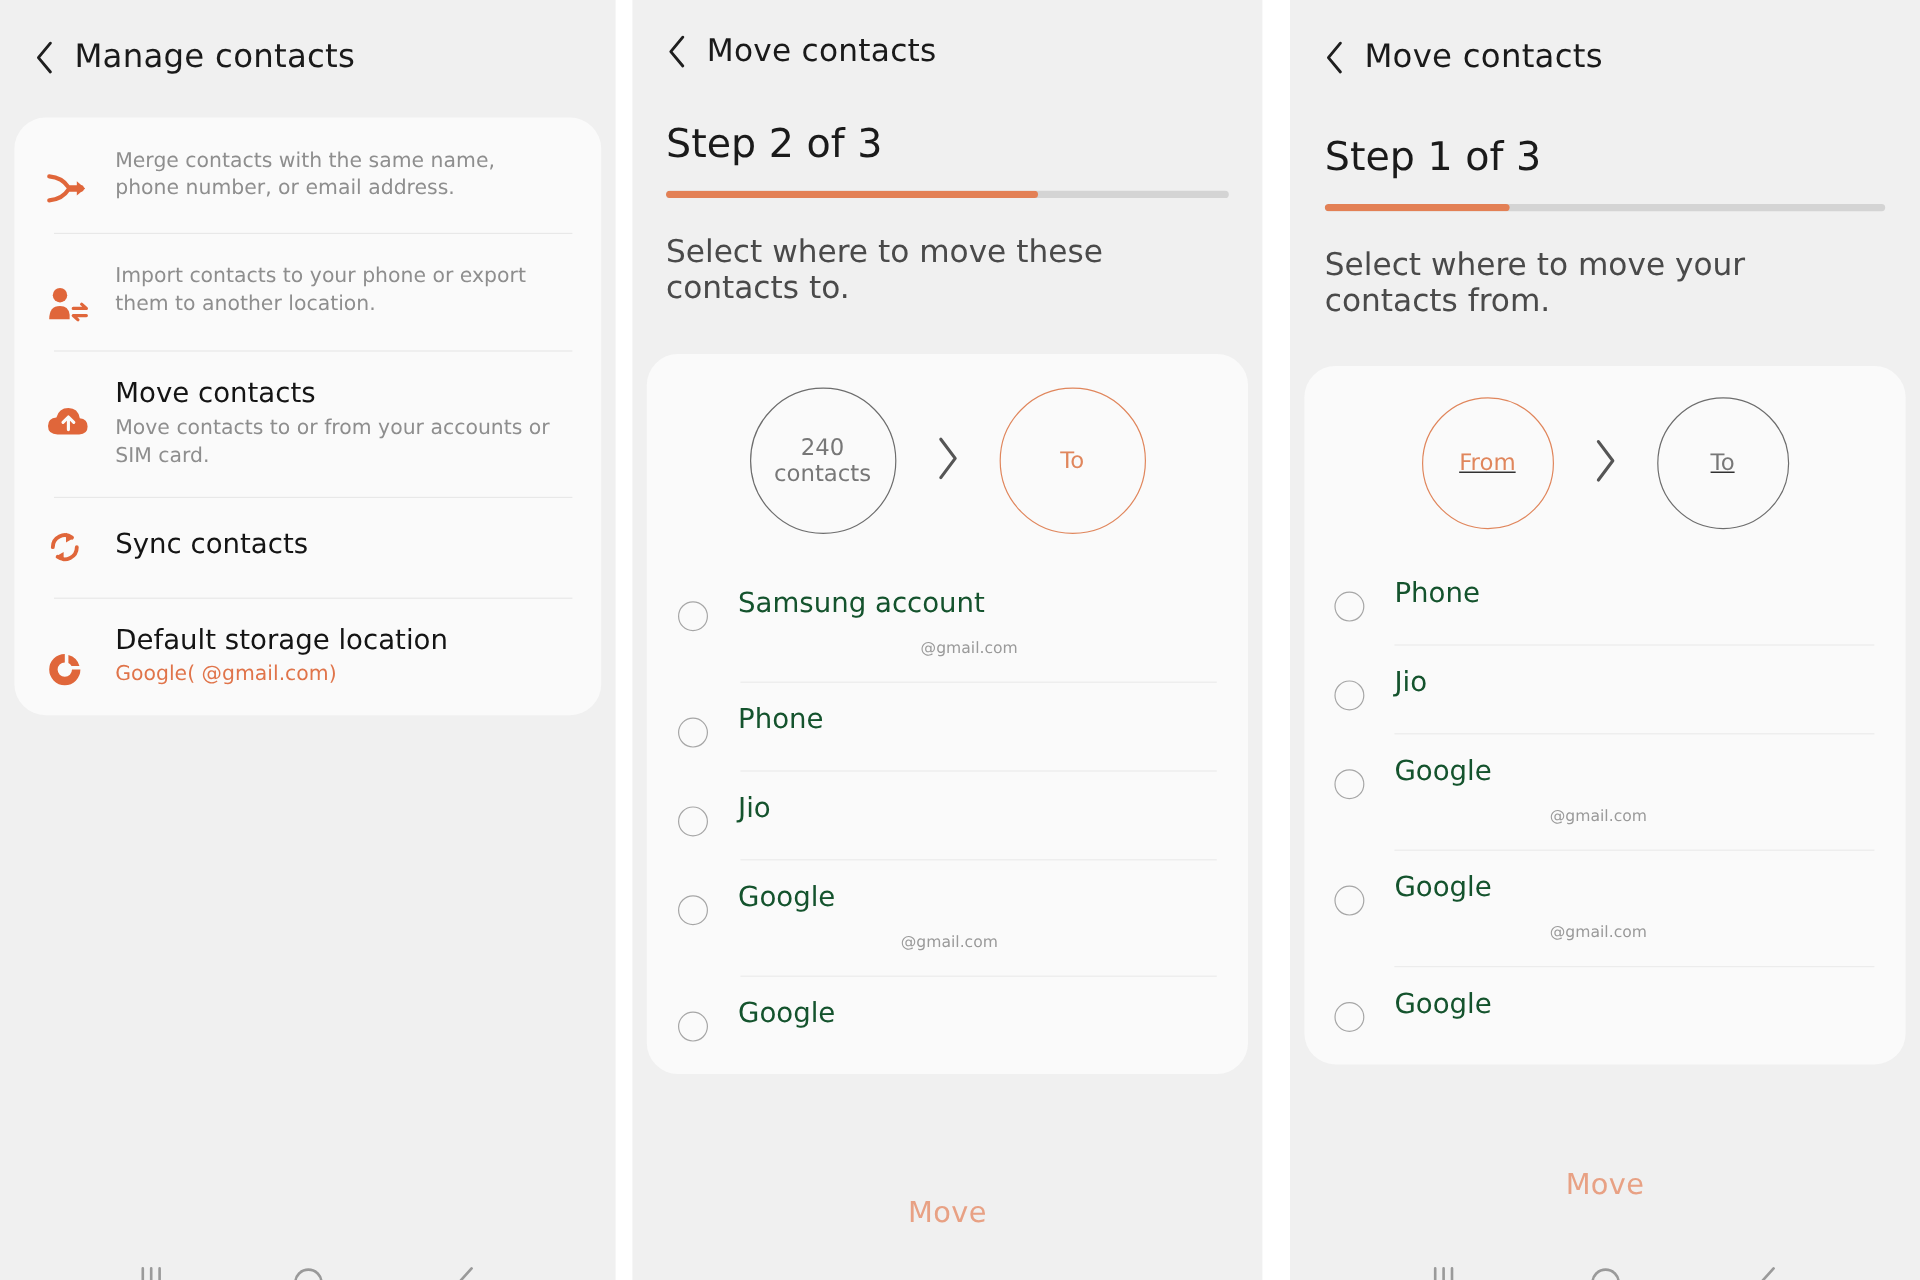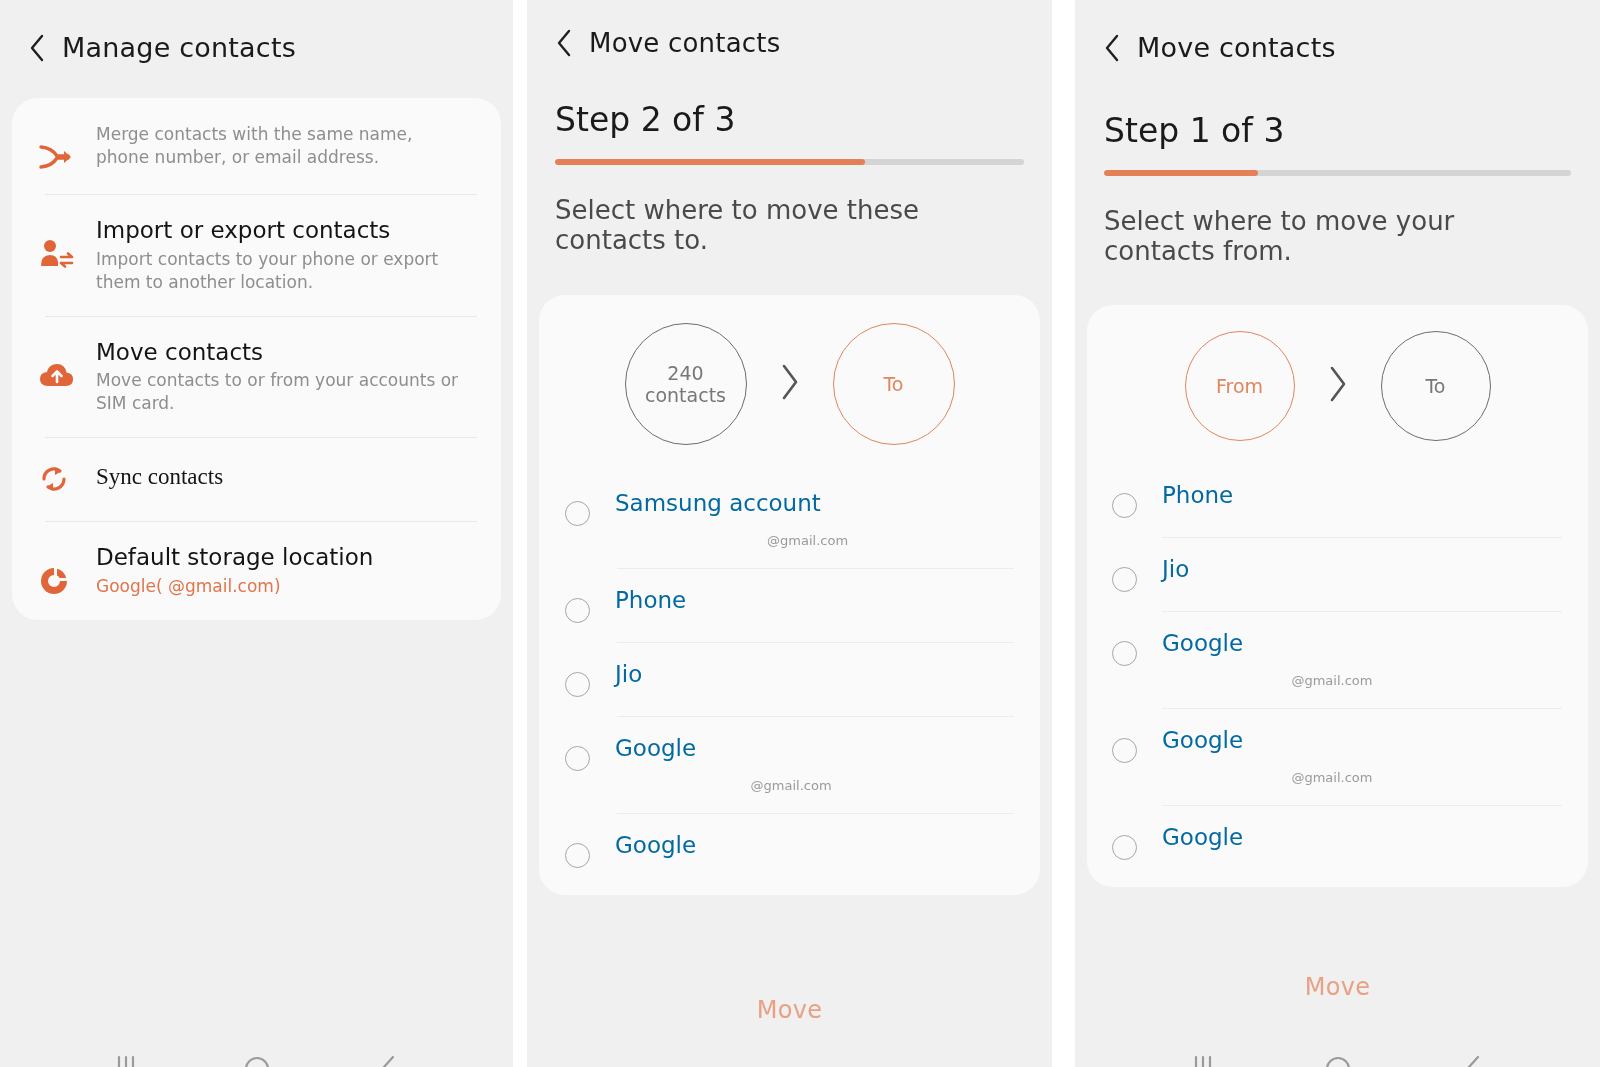--- a/index.html
+++ b/index.html
@@ -91,21 +91,21 @@
   .setting-sub {
     font-size: 17px;
     color: #8e8e8e;
     line-height: 1.35;
     margin-top: 3px;
   }
   .setting-sub.accent { color: #e0744a; }
   .row-tall .setting-icon { padding-top: 22px; }
   .row-single { padding-top: 26px; padding-bottom: 26px; }
   .row-single .setting-icon { padding-top: 0; align-items: center; }
-  .row-single .setting-texts { display: flex; align-items: flex-start; font-family: Liberation Serif, serif; }
+  .row-single .setting-texts { display: flex; align-items: flex-start; }
 
   
   .wiz-head { padding: 0 28px; }
   .p3 .wiz-head { padding: 0 29px; }
   .step-title {
     font-size: 33px;
     color: #1a1a1a;
     margin-top: 16px;
   }
   .p2 .step-title { margin-top: 14px; }
@@ -136,21 +136,21 @@
   }
   .p3 .wiz-card { margin-top: 39px; }
 
   .circles {
     display: flex;
     align-items: center;
     justify-content: center;
     gap: 30px;
     padding: 28px 0 26px 0;
   }
-  .p3 .circles { padding: 26px 0 22px 0; }
+  .p3 .circles { padding: 26px 0 22px 0; text-decoration: underline; }
   .bubble {
     width: 122px; height: 122px;
     border-radius: 50%;
     border: 1.6px solid #6d6d6d;
     display: flex;
     align-items: center;
     justify-content: center;
     font-size: 19px;
     color: #777777;
     text-align: center;
@@ -189,21 +189,21 @@
   .p3 .radio { flex: 0 0 75px; }
   .radio-dot {
     width: 25px; height: 25px;
     border-radius: 50%;
     border: 1.8px solid #a6a6a6;
     background: transparent;
   }
   .acct-texts { flex: 1 1 auto; }
   .acct-name {
     font-size: 23px;
-    color: #0369a1;
+    color: #14532d;
     line-height: 1.25;
   }
   .acct-mail {
     font-size: 13px;
     color: #9a9a9a;
     line-height: 1.4;
     margin-top: 14px;
     padding-left: 86px;
     white-space: pre;
   }
@@ -269,21 +269,20 @@
       <div class="setting-row row-tall">
         <span class="setting-icon">
           <svg width="36" height="32" viewBox="0 0 36 32">
             <circle cx="12" cy="8" r="6" fill="#e0663a"></circle>
             <path d="M3 28 Q3 17 12 17 Q19 17 20 24 L20 28 Z" fill="#e0663a"></path>
             <path d="M23 19 L34 19 M30 15.5 L34 19" fill="none" stroke="#e0663a" stroke-width="2.6" stroke-linecap="round" stroke-linejoin="round"></path>
             <path d="M34 25 L23 25 M27 28.5 L23 25" fill="none" stroke="#e0663a" stroke-width="2.6" stroke-linecap="round" stroke-linejoin="round"></path>
           </svg>
         </span>
         <div class="setting-texts">
-          <div class="setting-title">Import or export contacts</div>
           <div class="setting-sub">Import contacts to your phone or export them to another location.</div>
         </div>
       </div>
 
       <div class="setting-row row-tall">
         <span class="setting-icon">
           <svg width="38" height="30" viewBox="0 0 38 30">
             <path d="M10 26 Q2 26 2 19 Q2 12.5 9 12 Q11 4 19 4 Q27 4 28.5 12.5 Q35 13 35 19.5 Q35 26 28 26 Z" fill="#e0663a"></path>
             <path d="M19 22 L19 12 M14.5 16 L19 11.5 L23.5 16" fill="none" stroke="#fafafa" stroke-width="2.6" stroke-linecap="round" stroke-linejoin="round"></path>
           </svg>

